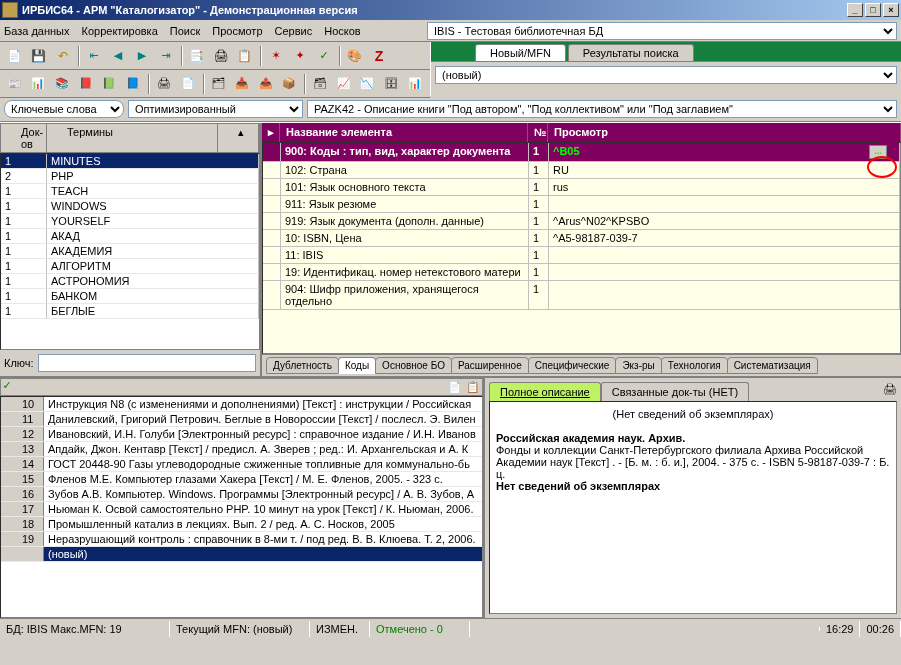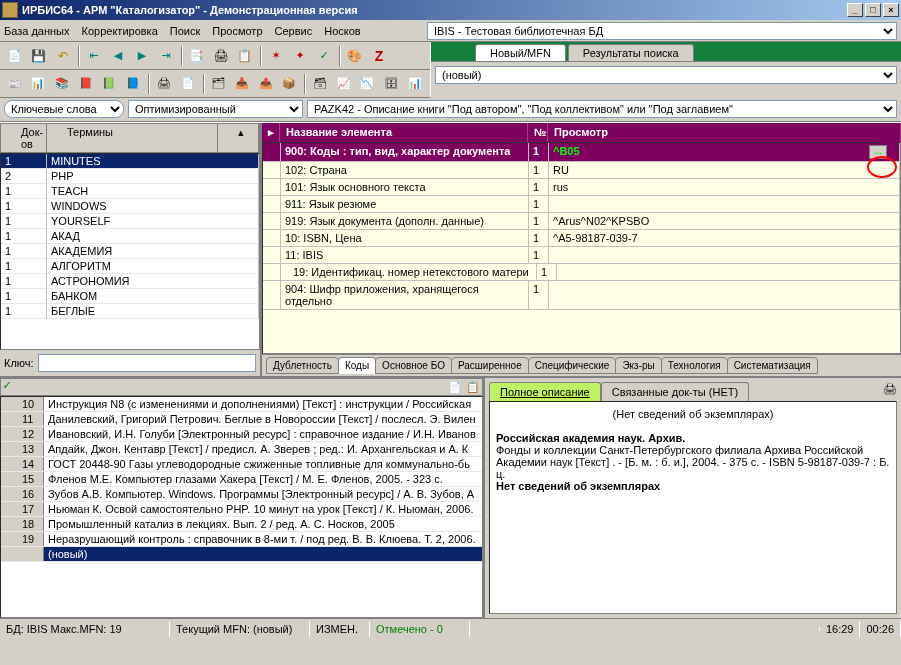--- a/index.html
+++ b/index.html
@@ -408,21 +408,21 @@
         <div class="elem-row">
           <div style="width:18px;"></div>
           <div style="width:248px; ">11: IBIS</div>
           <div style="width:20px;">1</div>
           <div class="val" style="flex:1; display:flex;">
             <span></span>
           </div>
         </div>
         <div class="elem-row">
           <div style="width:18px;"></div>
-          <div style="width:248px;margin-left:8px; ">19: Идентификац. номер нетекстового матери</div>
+          <div style="width:248px; ">19: Идентификац. номер нетекстового матери</div>
           <div style="width:20px;">1</div>
           <div class="val" style="flex:1; display:flex;">
             <span></span>
           </div>
         </div>
         <div class="elem-row">
           <div style="width:18px;"></div>
           <div style="width:248px; ">904: Шифр приложения, хранящегося отдельно</div>
           <div style="width:20px;">1</div>
           <div class="val" style="flex:1; display:flex;">

